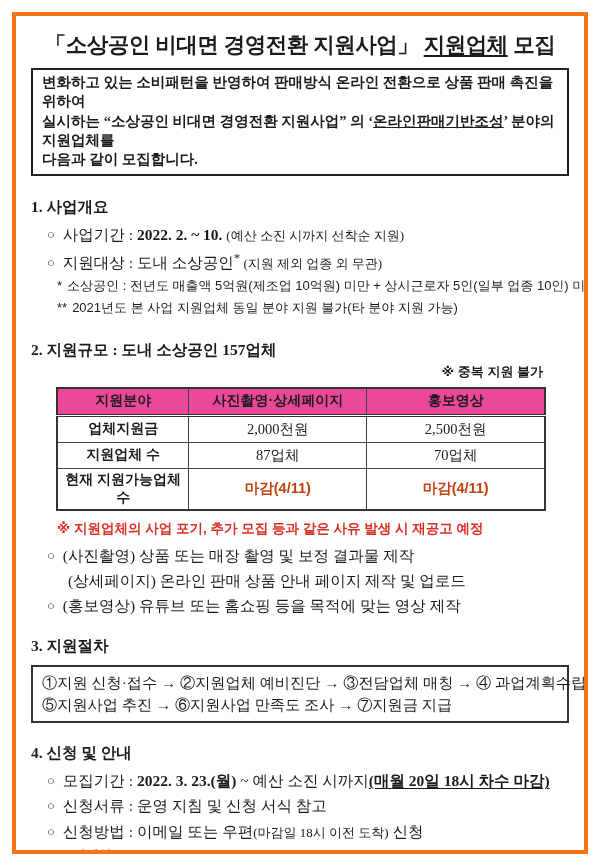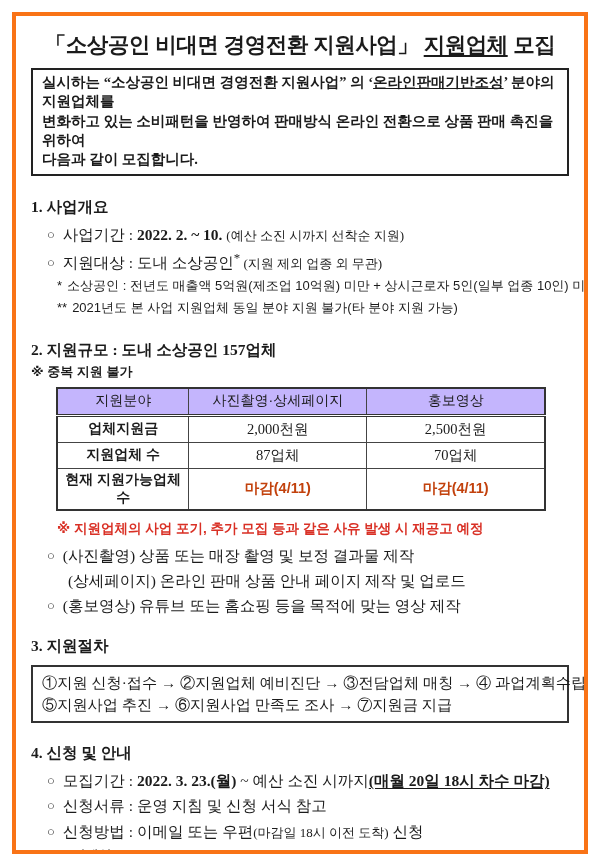--- a/index.html
+++ b/index.html
@@ -29,33 +29,33 @@
   .line{padding-left:16px;font-size:15.5px;line-height:1.62;white-space:nowrap;}
   .bullet{margin-right:8px;font-size:13px;position:relative;top:-1px;}
   .b{font-weight:bold;}
   .small-note{font-size:13px;}
   .footnote{
     padding-left:26px;font-size:13px;line-height:1.7;
     font-family:"Liberation Sans","DejaVu Sans",sans-serif;white-space:nowrap;
   }
   .fn-marker{margin-right:5px;}
   .dup-note{
-    text-align:left;margin:2px 26px 0 0;font-size:13px;font-weight:bold;
+    text-align:right;margin:2px 26px 0 0;font-size:13px;font-weight:bold;
     font-family:"Liberation Sans","DejaVu Sans",sans-serif;
   }
   table.support{
     border-collapse:collapse;margin:6px 0 0 25px;width:490px;
     font-family:"Liberation Sans","DejaVu Sans",sans-serif;font-size:14px;
   }
   table.support th,table.support td{
     border:1px solid #444;text-align:center;padding:2px 4px;height:21px;
   }
   table.support{border:2px solid #333;}
   table.support thead th{
-    background:#c4b5fd;font-weight:normal;border-bottom:3px double #333;
+    background:#ec4899;font-weight:bold;border-bottom:3px double #333;
   }
   table.support td.rowlabel{font-weight:bold;width:27%;}
   table.support td.val{font-family:"Liberation Serif","DejaVu Serif",serif;font-size:14.5px;width:36.5%;}
   table.support td.red{color:#c2410c;font-weight:bold;font-family:"Liberation Sans","DejaVu Sans",sans-serif;}
   .red-note{
     color:#d93025;font-weight:bold;font-size:13.5px;margin-top:9px;padding-left:26px;
     font-family:"Liberation Sans","DejaVu Sans",sans-serif;white-space:nowrap;
   }
   .sec2-items{margin-top:5px;}
   .cont-line{padding-left:37px;font-size:15.5px;line-height:1.62;white-space:nowrap;}
@@ -71,22 +71,22 @@
 </head>
 <body>
 
 <div class="frame">
 
   <div class="doc-title">
     <span>「소상공인 비대면 경영전환 지원사업」 </span><span class="u">지원업체</span><span> 모집</span>
   </div>
 
   <div class="intro-box">
+    <div>변화하고 있는 소비패턴을 반영하여 판매방식 온라인 전환으로 상품 판매 촉진을 위하여</div>
     <div><span>실시하는  “소상공인 비대면 경영전환 지원사업” 의  ‘</span><span class="u">온라인판매기반조성</span><span>’  분야의 지원업체를</span></div>
-    <div>변화하고 있는 소비패턴을 반영하여 판매방식 온라인 전환으로 상품 판매 촉진을 위하여</div>
     <div>다음과 같이 모집합니다.</div>
   </div>
 
   <div class="sec-heading">1. 사업개요</div>
   <div class="sec1-items">
     <div class="line">
       <span class="bullet">○</span><span>사업기간 : </span><span class="b">2022. 2. ~ 10. </span><span class="small-note">(예산 소진 시까지 선착순 지원)</span>
     </div>
     <div class="line">
       <span class="bullet">○</span><span>지원대상 : 도내 소상공인</span><sup>*</sup><span class="small-note"> (지원 제외 업종 외 무관)</span>

